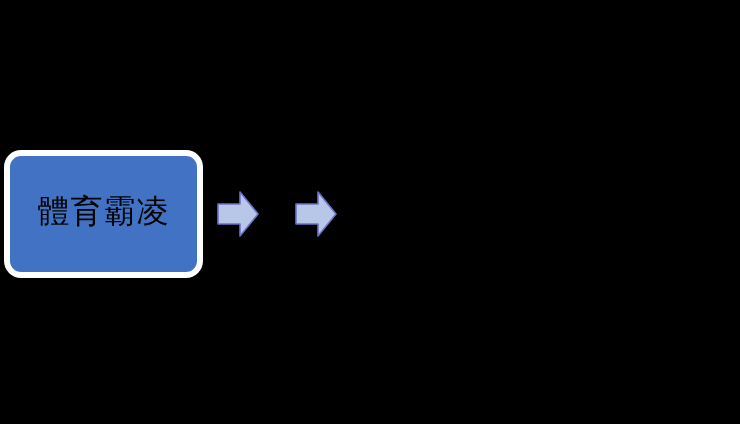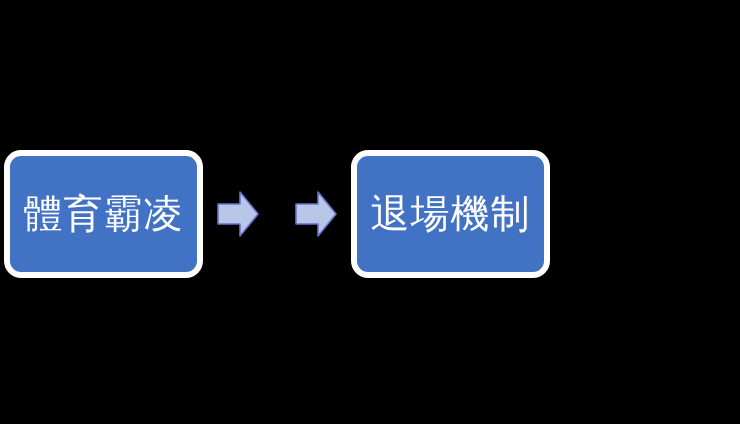--- a/index.html
+++ b/index.html
@@ -46,27 +46,28 @@
     display: flex;
     align-items: center;
     justify-content: center;
     flex: 0 0 auto;
   }
   .node-1 { width: 191px; margin-left: 8px; }
   .node-2 { width: 191px; }
   .node-3 { width: 191px; }
 
   .node-label {
-    color: #ffffff;
-    font-size: 39px;
+    color: #000000;
+    font-size: 32px;
     line-height: 1;
     letter-spacing: 1px;
     white-space: nowrap;
     font-weight: 400;
     text-rendering: geometricPrecision;
+    font-family: Liberation Mono, monospace;
   }
 
   
   .connector {
     flex: 0 0 auto;
     width: 78px;
     height: 138px;
     display: flex;
     align-items: center;
     justify-content: center;
@@ -99,20 +100,17 @@
 
 
     <div class="connector">
       <span>
         <svg width="44" height="48" viewBox="0 0 44 48" xmlns="http://www.w3.org/2000/svg">
           <path d="M2 14 L24 14 L24 2 L42 24 L24 46 L24 34 L2 34 Z" fill="#B8C6E8" stroke="#6B72C8" stroke-width="1.6" stroke-linejoin="round"></path>
         </svg>
       </span>
     </div>
 
-    <div class="node node-3">
-      <span class="node-label">退場機制</span>
-    </div>
 
     <div class="spacer-end"></div>
 
   </div>
 </div>
 
 </body></html>

